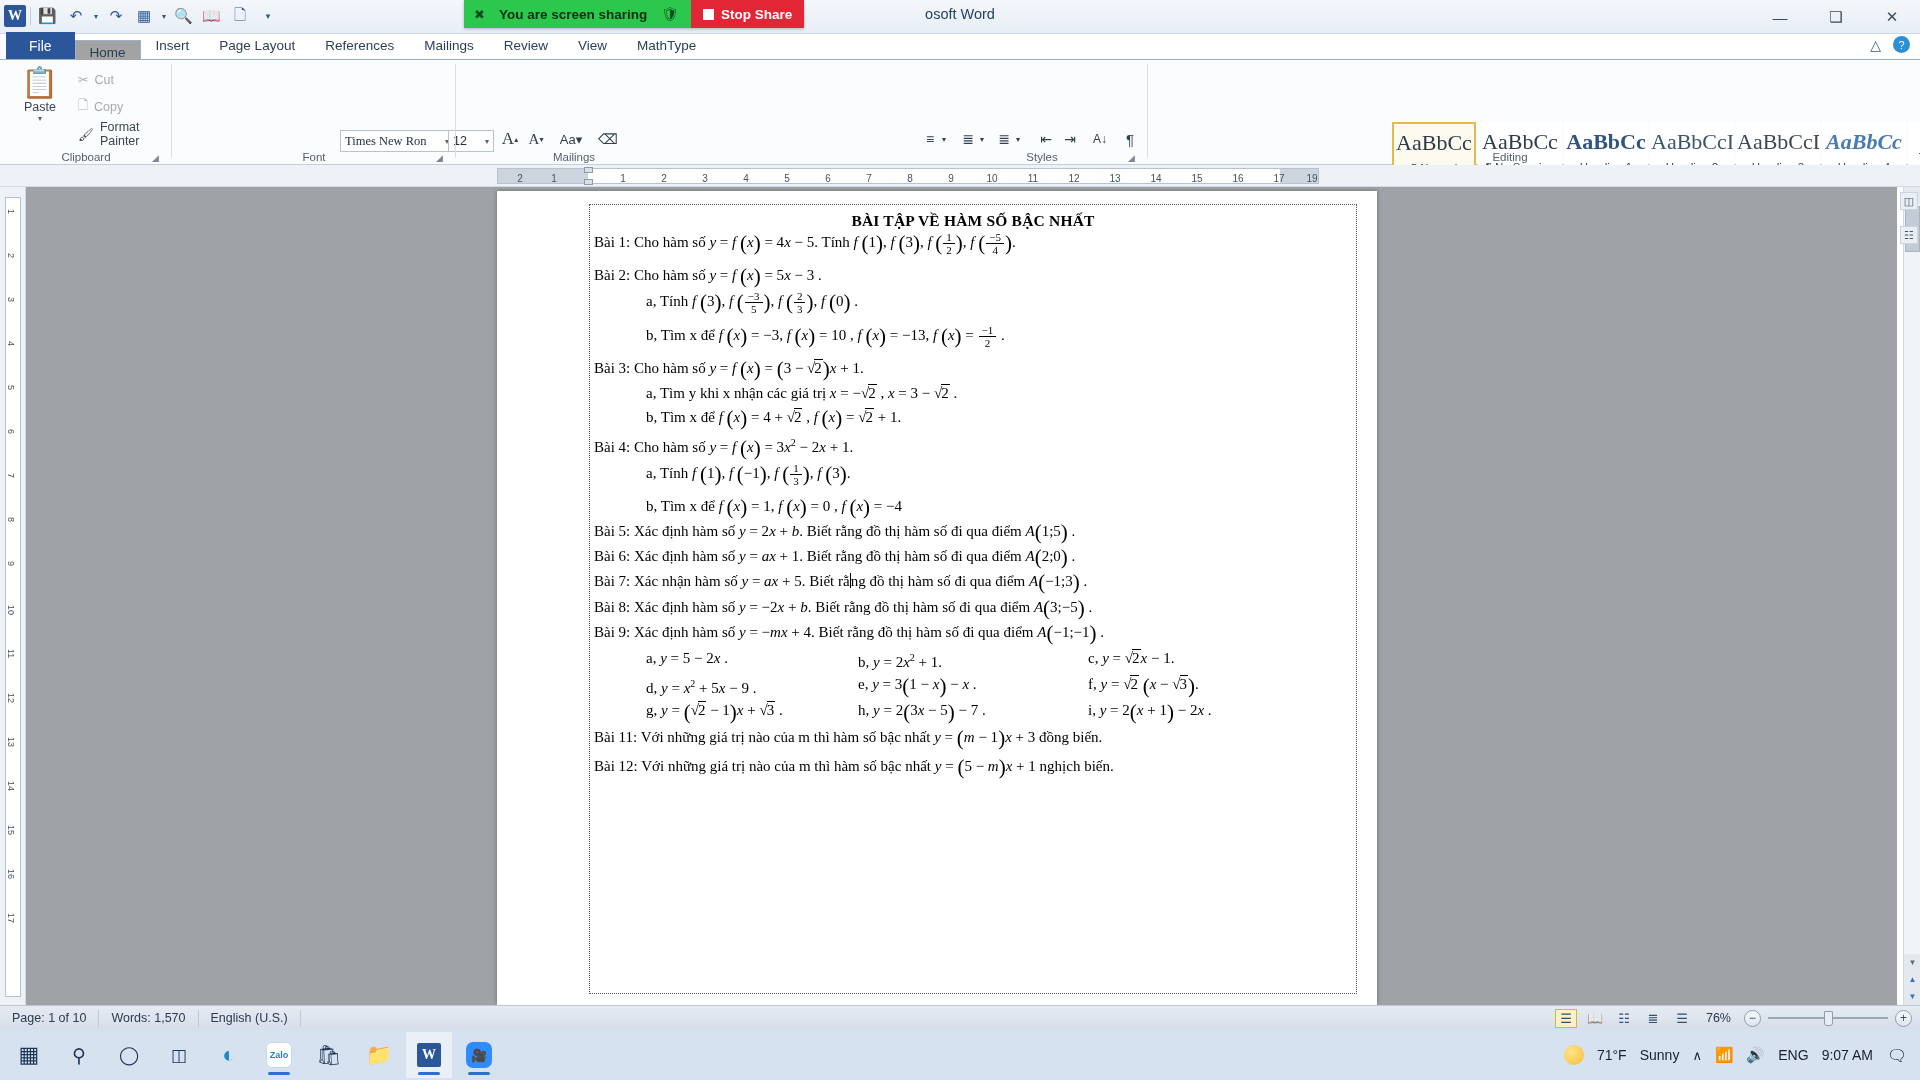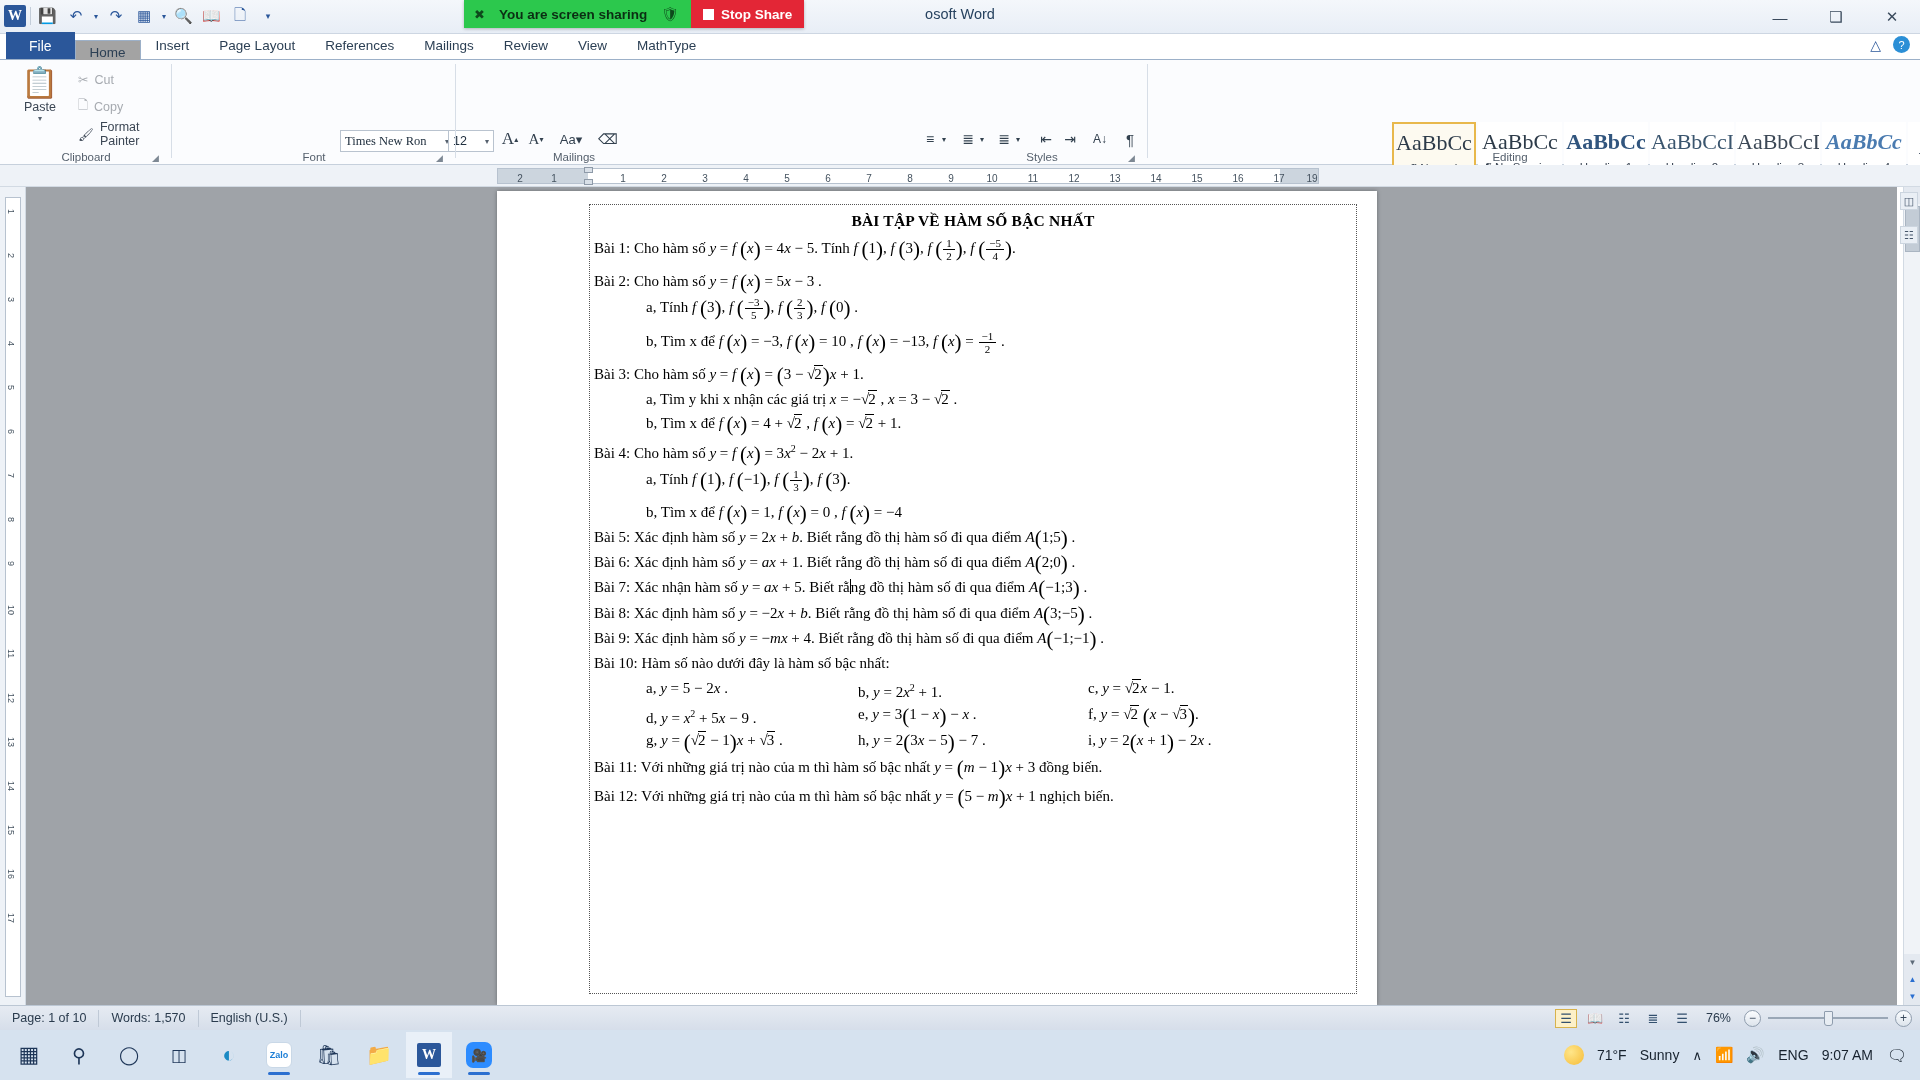--- a/index.html
+++ b/index.html
@@ -153,21 +153,21 @@
     background:#fff; box-shadow: 0 0 4px rgba(0,0,0,.35);
   }
   .textframe {
     position:absolute; left: 92px; top: 13px; width: 768px; height: 790px;
     border: 1px dotted #555;
     font-family: "Liberation Serif", serif;
     color:#000; font-size: 15px;
   }
   .doc-title {
     text-align:center; font-weight:bold; font-size: 15.5px; letter-spacing:.2px;
-    margin: 7px 0 7px;
+    margin: 7px 0 1px;
   }
   .ln { margin: 0 0 3px; padding-left: 4px; line-height: 21px; white-space: nowrap; }
   .ln.ind { padding-left: 56px; }
   .ln.sp { margin-bottom: 9px; }
   .mth { font-style: italic; font-family:"Liberation Serif", serif; }
   .frac { display:inline-flex; flex-direction:column; vertical-align:middle;
           text-align:center; font-size: 11px; line-height: 12px; margin: 0 1px; }
   .frac .num { border-bottom: 1px solid #000; padding: 0 3px; }
   .frac .den { padding: 0 3px; }
   .pbig { font-size: 21px; font-family:"Liberation Serif", serif; vertical-align: middle; }
@@ -532,21 +532,20 @@
       <div class="ln">
         <span>Bài 7: Xác nhận hàm số </span><span class="mth">y</span> = <span class="mth">ax</span> + 5. Biết rằ<span class="caret-doc"></span>ng đồ thị hàm số đi qua điểm <span class="mth">A</span><span class="pbig">(</span>−1;3<span class="pbig">)</span> .
       </div>
       <div class="ln">
         <span>Bài 8: Xác định hàm số </span><span class="mth">y</span> = −2<span class="mth">x</span> + <span class="mth">b</span><span>. Biết rằng đồ thị hàm số đi qua điểm </span><span class="mth">A</span><span class="pbig">(</span>3;−5<span class="pbig">)</span> .
       </div>
       <div class="ln">
         <span>Bài 9: Xác định hàm số </span><span class="mth">y</span> = −<span class="mth">mx</span> + 4<span>. Biết rằng đồ thị hàm số đi qua điểm </span><span class="mth">A</span><span class="pbig">(</span>−1;−1<span class="pbig">)</span> .
       </div>
 
-      <div class="ln">Bài 10: Hàm số nào dưới đây là hàm số bậc nhất:</div>
       <div class="choices">
         <div style="width:212px">a, <span class="mth">y</span> = 5 − 2<span class="mth">x</span> .</div>
         <div style="width:230px">b, <span class="mth">y</span> = 2<span class="mth">x</span><span class="sup">2</span> + 1.</div>
         <div>c, <span class="mth">y</span> = √<span class="sqrt">2</span><span class="mth">x</span> − 1.</div>
       </div>
       <div class="choices">
         <div style="width:212px">d, <span class="mth">y</span> = <span class="mth">x</span><span class="sup">2</span> + 5<span class="mth">x</span> − 9 .</div>
         <div style="width:230px">e, <span class="mth">y</span> = 3<span class="pbig">(</span>1 − <span class="mth">x</span><span class="pbig">)</span> − <span class="mth">x</span> .</div>
         <div>f, <span class="mth">y</span> = √<span class="sqrt">2</span> <span class="pbig">(</span><span class="mth">x</span> − √<span class="sqrt">3</span><span class="pbig">)</span>.</div>
       </div>

